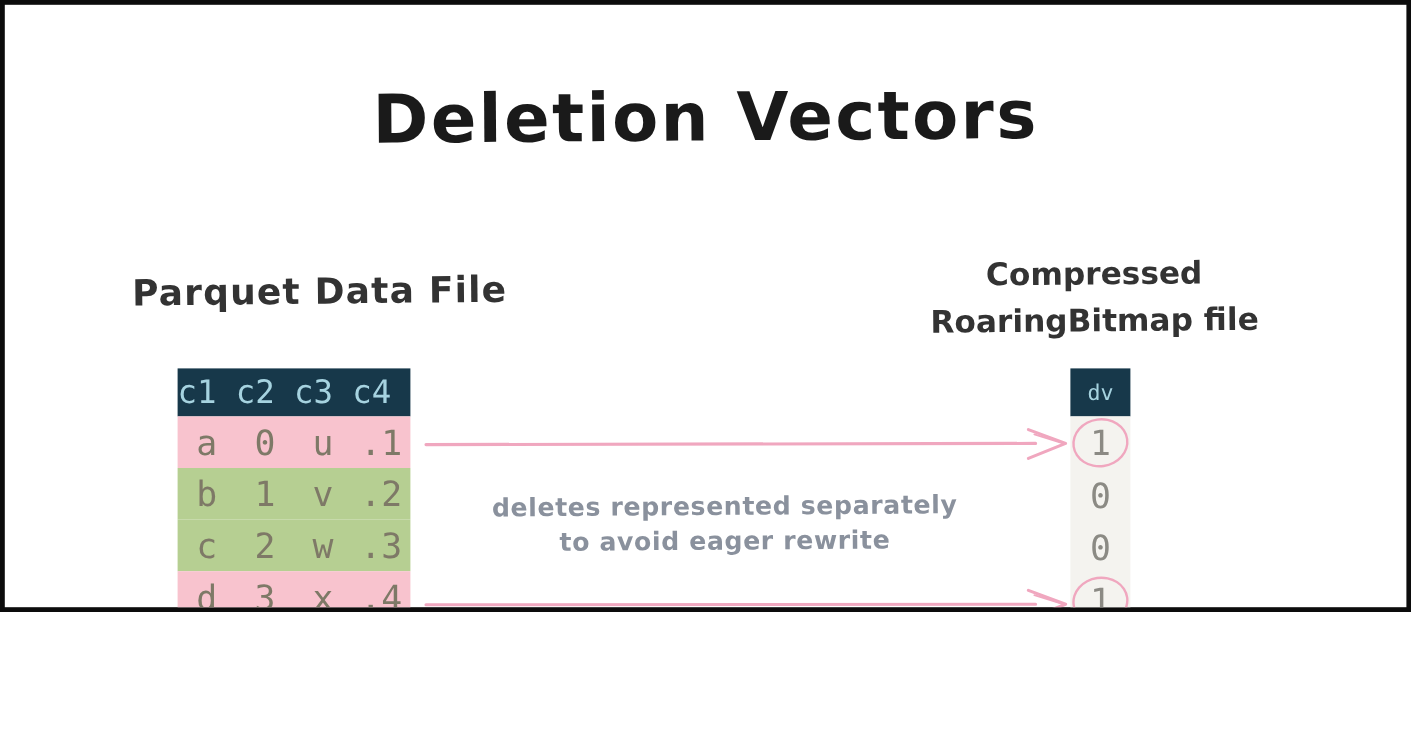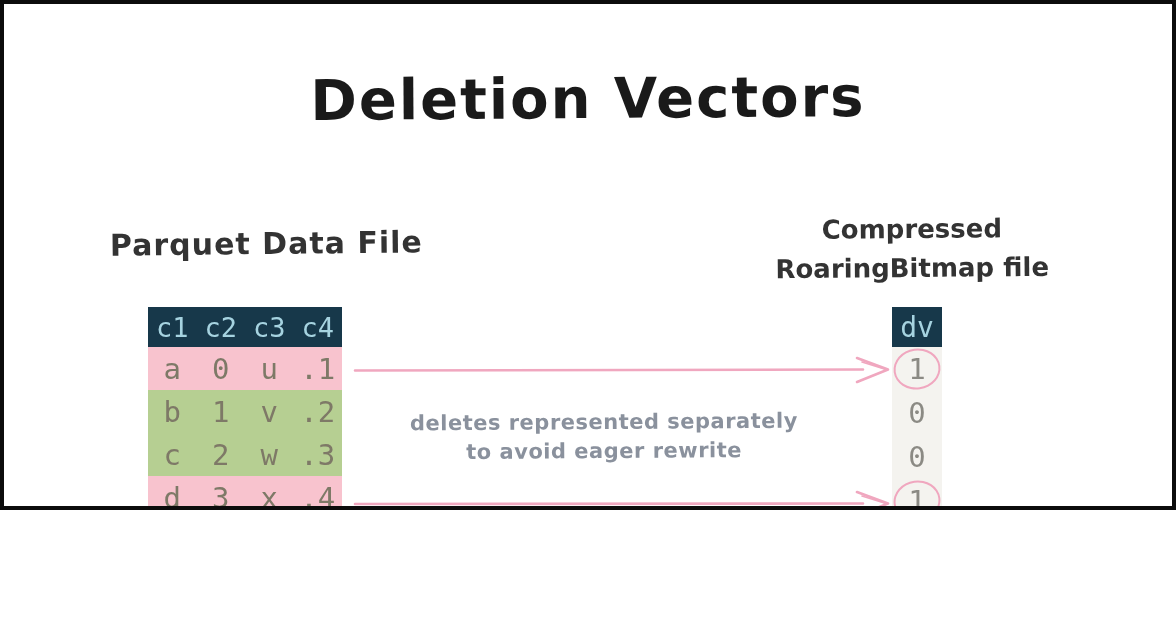--- a/index.html
+++ b/index.html
@@ -58,21 +58,21 @@
   }
   .thead {
     display: grid;
     grid-template-columns: repeat(4, 1fr);
     height: 40px;
     align-items: center;
     background: var(--header_bg, #17384a);
     color: var(--header_text, #a6d3e0);
     font-size: 27px;
   }
-  .thead .cell { text-align: center; }
+  .thead .cell { }
   .trow {
     display: grid;
     grid-template-columns: repeat(4, 1fr);
     height: 43px;
     align-items: center;
     font-size: 29px;
     color: var(--cell_text, #7e7967);
   }
   .trow .cell { text-align: center; }
   .trow.deleted { background: var(--deleted_row_bg, #f8c3ce); }
@@ -82,21 +82,21 @@
   .dvcol {
     position: absolute;
     left: 888px; top: 303px;
     width: 50px;
     font-family: "DejaVu Sans Mono", monospace;
   }
   .dv-head {
     height: 40px;
     background: var(--header_bg, #17384a);
     color: var(--header_text, #a6d3e0);
-    font-size: 28px;
+    font-size: 18px;
     display: flex; align-items: center; justify-content: center;
   }
   .dv-body { background: var(--dv_body_bg, #f4f3ef); }
   .dv-cell {
     position: relative;
     height: 44px;
     display: flex; align-items: center; justify-content: center;
     font-size: 29px;
     color: var(--dv_text, #8b8a84);
   }

